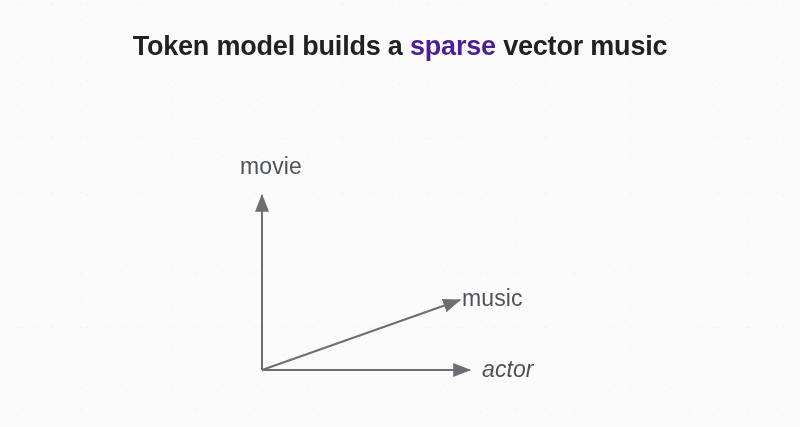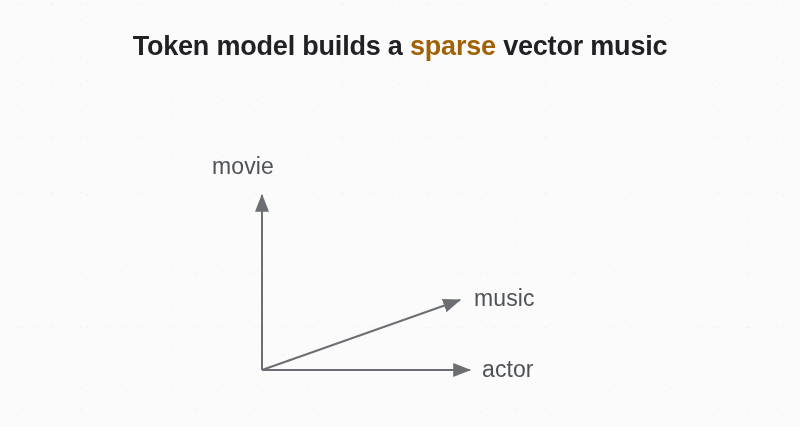--- a/index.html
+++ b/index.html
@@ -39,21 +39,21 @@
     width: 800px;
     text-align: center;
     font-size: 27px;
     font-weight: bold;
     line-height: 40px;
     letter-spacing: -0.2px;
     color: #202124;
     white-space: nowrap;
   }
   .accent {
-    color: #a16207;
+    color: #4c1d95;
   }
 
   
   .diagram {
     position: absolute;
     top: 140px;
     left: 180px;
     width: 440px;
     height: 270px;
   }
@@ -65,23 +65,23 @@
   }
   .axis-label {
     position: absolute;
     font-family: "Liberation Sans", sans-serif;
     font-size: 23px;
     font-weight: normal;
     color: #4f5357;
     white-space: nowrap;
     letter-spacing: 0.1px;
   }
-  .label-movie { left: 32px;  top: 13px; text-align: right; }
-  .label-music { left: 294px; top: 145px; text-align: center; }
-  .label-actor { left: 302px; top: 216px; }
+  .label-movie { left: 60px;  top: 13px; text-align: right; }
+  .label-music { left: 282px; top: 145px; text-align: center; }
+  .label-actor { left: 302px; top: 216px; font-style: italic; }
 </style>
 </head>
 <body>
 
 <div class="noise-layer"></div>
 
 <div class="slide-title">
   <div>
     <span>Token model builds a </span><span class="accent">sparse</span><span> vector music</span>
   </div>

